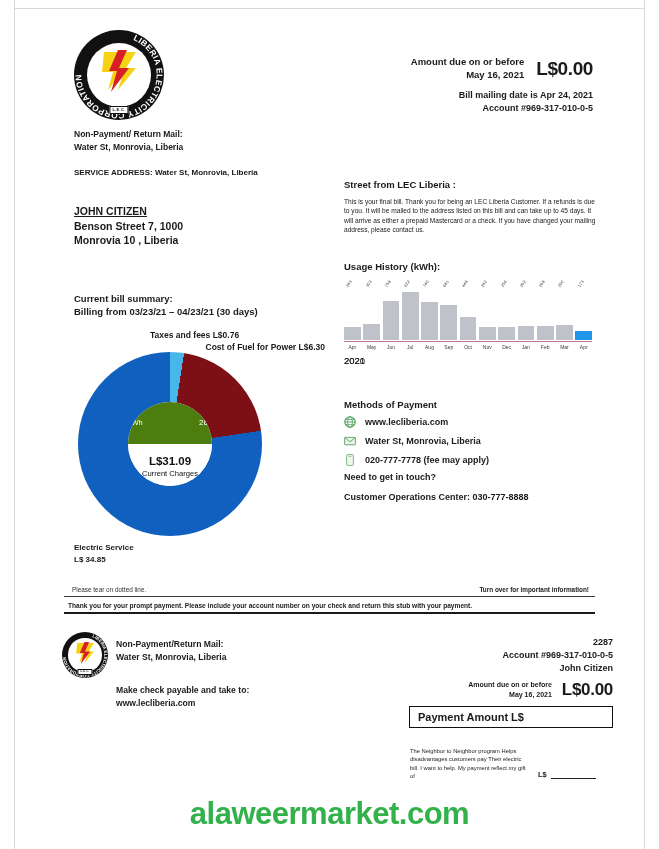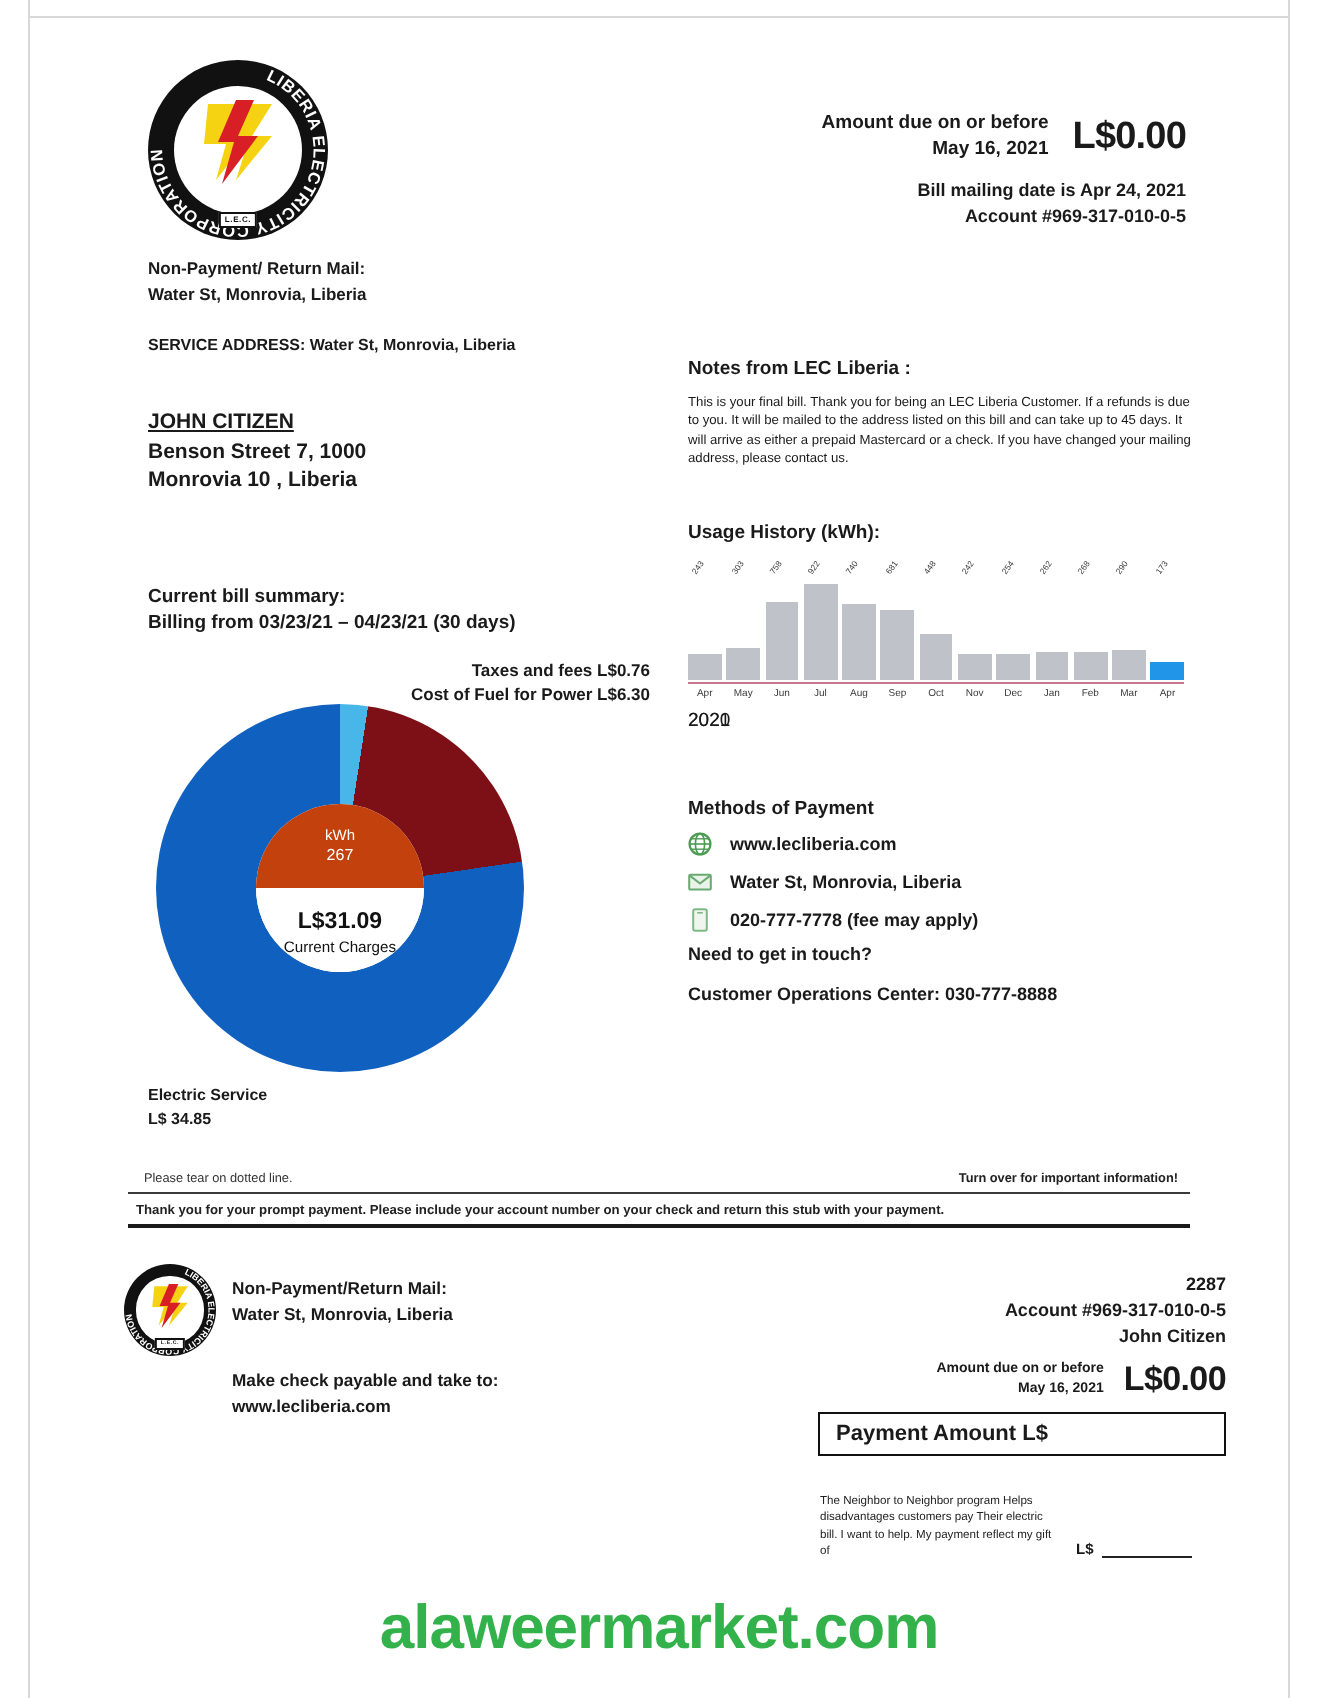--- a/index.html
+++ b/index.html
@@ -94,35 +94,35 @@
     font-size: 4.2px; color: #3a3a3a; white-space: nowrap; margin-bottom: 0.5px;
   }
   .axis-line { position: absolute; left: 344px; top: 341px; width: 248px; height: 1px; background: #c77a8f; }
   .months { position: absolute; left: 344px; top: 344px; width: 248px; display: flex; gap: 2.6px; }
   .mo { flex: 1 1 0; text-align: center; font-size: 5px; color: #3a3a3a; }
   .yr-l { position: absolute; left: 344px; top: 355px; font-size: 9.5px; }
   .yr-r { position: absolute; left: 344px; top: 355px; width: 248px; text-align: left; font-size: 9.5px; }
 
   
   .sum-h { position: absolute; left: 74px; top: 292px; font-size: 9.5px; font-weight: bold; line-height: 13px; }
-  .lab-tax { position: absolute; left: 150px; top: 330px; width: 175px; text-align: right; font-size: 8.5px; font-weight: bold; }
+  .lab-tax { position: absolute; left: 150px; top: 330px; width: 175px; text-align: left; font-size: 8.5px; font-weight: bold; }
   .lab-fuel { position: absolute; left: 150px; top: 342px; width: 175px; text-align: right; font-size: 8.5px; font-weight: bold; line-height: 11.5px; }
   .lab-elec { position: absolute; left: 74px; top: 542px; font-size: 8px; font-weight: bold; line-height: 11.5px; }
 
   
   .donut { position: absolute; left: 78px; top: 352px; width: 184px; height: 184px; }
   .donut-ring { position: absolute; inset: 0; border-radius: 50%; }
   .donut-hole {
     position: absolute; left: 27%; top: 27%; width: 46%; height: 46%;
     border-radius: 50%; overflow: hidden; background: #ffffff;
   }
   .hole-top {
     position: absolute; left: 0; top: 0; width: 100%; height: 50%;
-    background: #c2410c; color: #ffffff;
-    display: flex; flex-direction: column; align-items: center; justify-content: center;
+    background: #4d7c0f; color: #ffffff;
+    display: flex; flex-direction: row; align-items: center; justify-content: space-between;
   }
   .hole-top .k { font-size: 7.5px; line-height: 10px; }
   .hole-top .v { font-size: 8px; line-height: 10px; }
   .hole-bot {
     position: absolute; left: 0; top: 50%; width: 100%; height: 50%;
     background: #ffffff; color: #111;
     display: flex; flex-direction: column; align-items: center; justify-content: center;
     padding-top: 2px;
   }
   .hole-bot .amt { font-size: 11.5px; font-weight: bold; line-height: 14px; }
@@ -217,21 +217,21 @@
 
   <div class="svc-addr">SERVICE ADDRESS: Water St, Monrovia, Liberia</div>
 
   <div class="cust">
     <div class="nm">JOHN CITIZEN</div>
     <div>Benson Street 7, 1000</div>
     <div>Monrovia 10 , Liberia</div>
   </div>
 
   <div class="notes">
-    <div class="notes-h">Notes from LEC Liberia :</div>
+    <div class="notes-h">Street from LEC Liberia :</div>
     <div class="notes-b">This is your final bill. Thank you for being an LEC Liberia Customer. If a refunds is due to you. It will be mailed to the address listed on this bill and can take up to 45 days. It will arrive as either a prepaid Mastercard or a check. If you have changed your mailing address, please contact us.</div>
   </div>
 
   <div class="usage-h">Usage History (kWh):</div>
 
   <div class="chart">
     <div class="bars" id="bars">
         <div class="bcol">
           <div class="bar" style="height: 24.3%;">
             <div class="bval">243</div>

